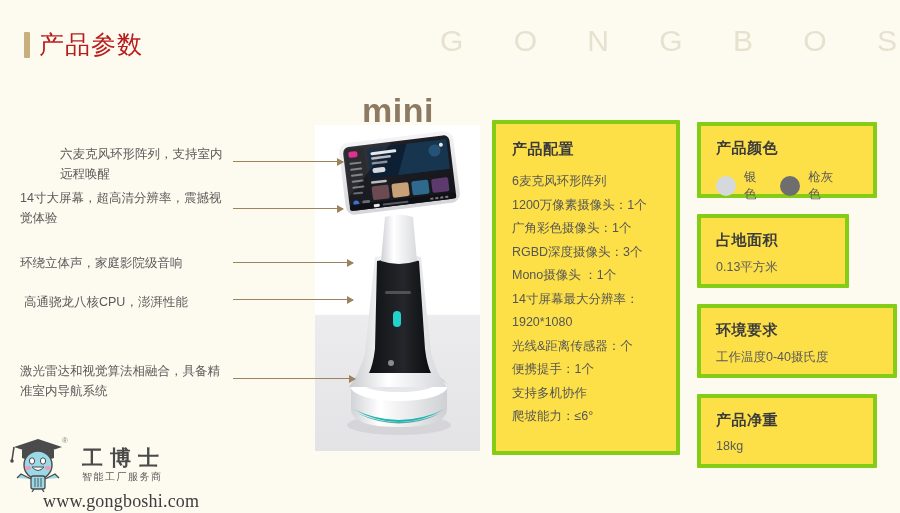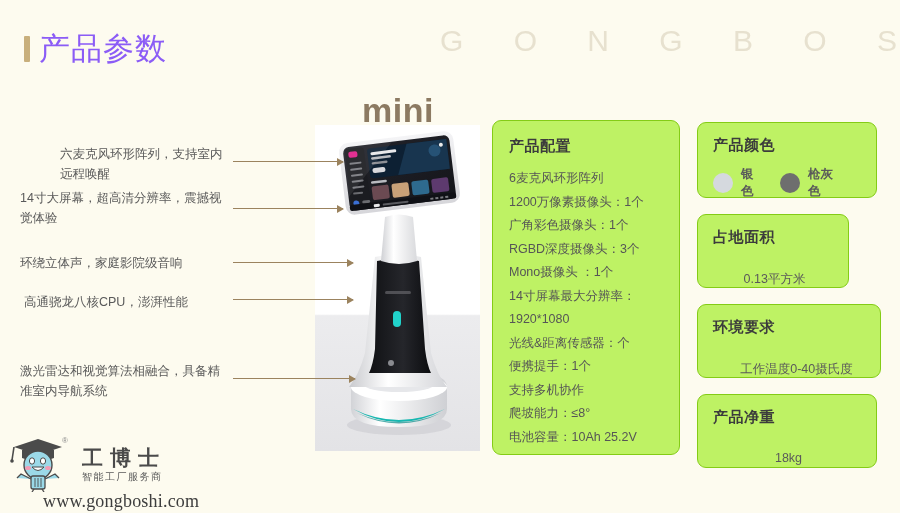--- a/index.html
+++ b/index.html
@@ -12,21 +12,21 @@
   
   .watermark{
     position:absolute;top:24px;left:440px;
     font-size:30px;letter-spacing:21px;
     color:#E7E1CF;font-weight:400;white-space:nowrap;
     user-select:none;
   }
   
   .title-wrap{position:absolute;left:24px;top:28px;display:flex;align-items:center;}
   .title-bar{width:6px;height:26px;background:#C8AF7C;margin-right:9px;border-radius:1px;}
-  .title-text{font-size:31px;color:#8b5cf6;font-weight:400;letter-spacing:1px;}
+  .title-text{font-size:25px;color:#b91c1c;font-weight:400;letter-spacing:1px;}
 
   
   .mini-label{
     position:absolute;left:362px;top:91px;
     font-size:34px;font-weight:bold;color:#8C7A62;letter-spacing:.5px;
   }
 
   
   .photo{
     position:absolute;left:315px;top:125px;width:165px;height:326px;
@@ -46,41 +46,41 @@
   
   .lead{position:absolute;height:1px;background:#9B835E;}
   .lead::after{
     content:"";position:absolute;right:-1px;top:-3.5px;
     width:0;height:0;border-left:7px solid #9B835E;
     border-top:4px solid transparent;border-bottom:4px solid transparent;
   }
 
   
   .card{
-    position:absolute;background:#bef264;border:1px solid #84cc16;border-radius:9px;
+    position:absolute;background:#fde047;border:4px solid #84cc16;border-radius:1px;
     box-sizing:border-box;
   }
   .card h3{
     margin:0;font-size:15px;font-weight:bold;color:#3c3c3c;letter-spacing:.5px;
   }
-  .card .val{font-size:12.5px;color:#5a5a5a;margin-top:24px;text-align:center;}
+  .card .val{font-size:12.5px;color:#5a5a5a;margin-top:9px;}
 
   
   #config-card{left:492px;top:120px;width:188px;height:335px;padding:16px 0 0 16px;}
   #config-card h3{margin-bottom:11px;}
   .spec{font-size:12.5px;color:#565656;line-height:23.5px;}
 
   
   #color-card{left:697px;top:122px;width:180px;height:76px;padding:13px 18px 0 15px;}
   #area-card{left:697px;top:214px;width:152px;height:74px;padding:13px 12px 0 15px;}
-  #env-card{left:697px;top:304px;width:184px;height:74px;padding:13px 0 0 15px;}
+  #env-card{left:697px;top:304px;width:200px;height:74px;padding:13px 0 0 15px;}
   #weight-card{left:697px;top:394px;width:180px;height:74px;padding:13px 12px 0 15px;}
 
   .swatch-row{display:flex;align-items:center;margin-top:11px;}
-  .swatch-item{display:flex;align-items:center;margin-right:20px;font-weight:bold;}
+  .swatch-item{display:flex;align-items:center;margin-right:20px;}
   .dot{width:20px;height:20px;border-radius:50%;margin-right:8px;flex:none;}
   .sw-label{font-size:12.5px;color:#5a5a5a;}
 
   
   .logo{position:absolute;left:8px;top:436px;width:172px;height:72px;}
   .logo-url{
     position:absolute;left:35px;top:55px;font-size:18px;color:#3d3d3d;
     font-family:"Liberation Serif",serif;letter-spacing:.2px;
   }
   .logo-cn{position:absolute;left:74px;top:8px;font-size:21px;font-weight:bold;
@@ -220,22 +220,21 @@
     <div class="spec">6麦克风环形阵列</div>
     <div class="spec">1200万像素摄像头：1个</div>
     <div class="spec">广角彩色摄像头：1个</div>
     <div class="spec">RGBD深度摄像头：3个</div>
     <div class="spec">Mono摄像头 ：1个</div>
     <div class="spec">14寸屏幕最大分辨率：</div>
     <div class="spec">1920*1080</div>
     <div class="spec">光线&amp;距离传感器：个</div>
     <div class="spec">便携提手：1个</div>
     <div class="spec">支持多机协作</div>
-    <div class="spec">爬坡能力：≤8°</div>
-    <div class="spec">电池容量：10Ah 25.2V</div>
+    <div class="spec">爬坡能力：≤6°</div>
   </div>
 </div>
 
 <div class="card" id="color-card">
   <h3>产品颜色</h3>
   <div class="swatch-row">
     <div class="swatch-item">
       <span class="dot" id="dot0" style="background: rgb(213, 217, 222);"></span>
       <span class="sw-label">银色</span>
     </div>

